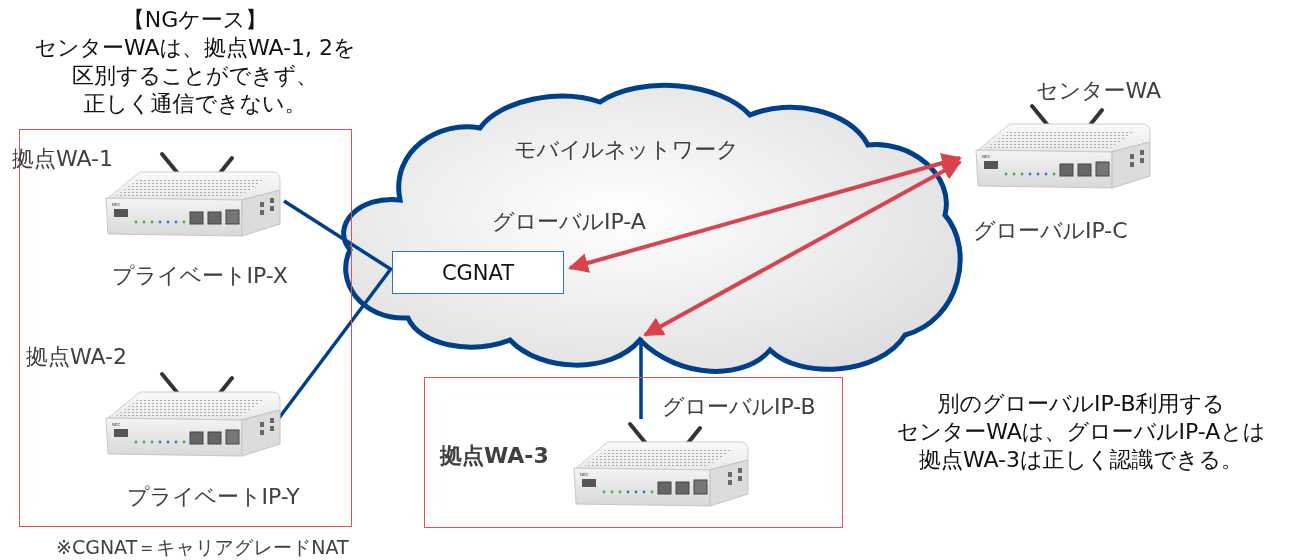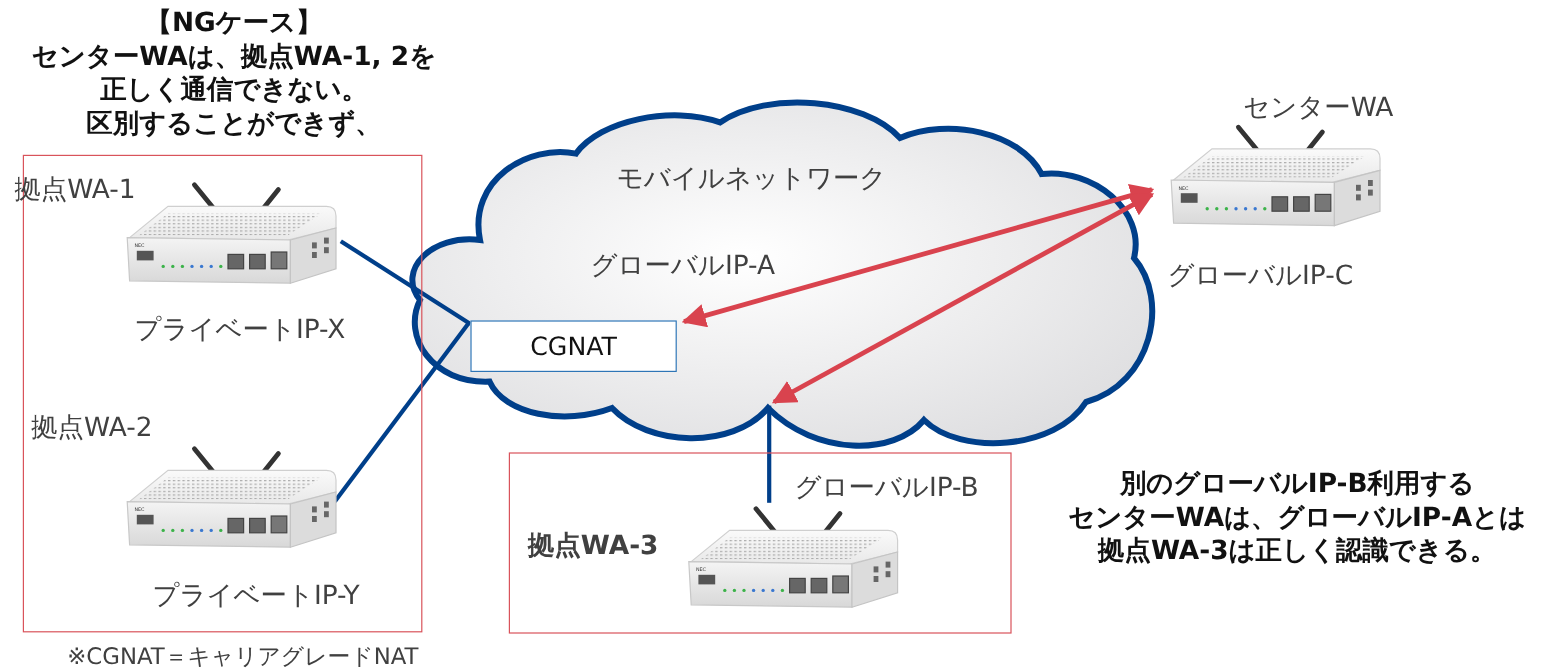--- a/index.html
+++ b/index.html
@@ -1,24 +1,24 @@
 <!DOCTYPE html>
 <html><head>
   <meta charset="utf-8">
   <style>
     html, body { margin: 0; padding: 0; background: #ffffff; }
     body { width: 1306px; height: 560px; position: relative; overflow: hidden;
            font-family: "DejaVu Sans", sans-serif; color: #111; }
     .txt { position: absolute; white-space: nowrap; font-size: 22px; line-height: 26px; color: #404040; }
     .block { position: absolute; text-align: center; font-size: 22px; line-height: 28px; color: #111; }
-    .block div { white-space: nowrap; font-weight: bold; }
+    .block div { white-space: nowrap; }
     .frame { position: absolute; border: 1.5px solid #d9535b; box-sizing: border-box; }
     .cgnat { position: absolute; left: 392px; top: 251px; width: 172px; height: 43px;
              border: 1.5px solid #2e75b6; background: #fff; box-sizing: border-box;
-             display: flex; align-items: center; justify-content: center; font-size: 21px; margin-top: 16px; }
+             display: flex; align-items: center; justify-content: center; font-size: 21px; }
     svg.layer { position: absolute; left: 0; top: 0; }
     .router { position: absolute; }
   </style>
 </head>
 <body>
 
 <svg class="layer" width="1306" height="560" viewBox="0 0 1306 560">
   <defs>
     <radialGradient id="cloudGrad" cx="0.45" cy="0.45" r="0.65">
       <stop offset="0" stop-color="#ffffff"></stop>
@@ -55,22 +55,22 @@
 <div class="frame" style="left:19px; top:129px; width:333px; height:398px;"></div>
 <div class="frame" style="left:424px; top:377px; width:419px; height:151px;"></div>
 
 <div class="cgnat">
   <span>CGNAT</span>
 </div>
 
 <div class="block" style="left:0px; top:6px; width:390px;">
   <div>【NGケース】</div>
   <div>センターWAは、拠点WA-1, 2を</div>
+  <div>区別することができず、</div>
   <div>正しく通信できない。</div>
-  <div>区別することができず、</div>
 </div>
 
 <div class="block" style="left:856px; top:390px; width:450px;">
   <div>別のグローバルIP-B利用する</div>
   <div>センターWAは、グローバルIP-Aとは</div>
   <div>拠点WA-3は正しく認識できる。</div>
 </div>
 
 <div class="txt" style="left:514px; top:137px;">モバイルネットワーク</div>
 <div class="txt" style="left:492px; top:209px;">グローバルIP-A</div>

